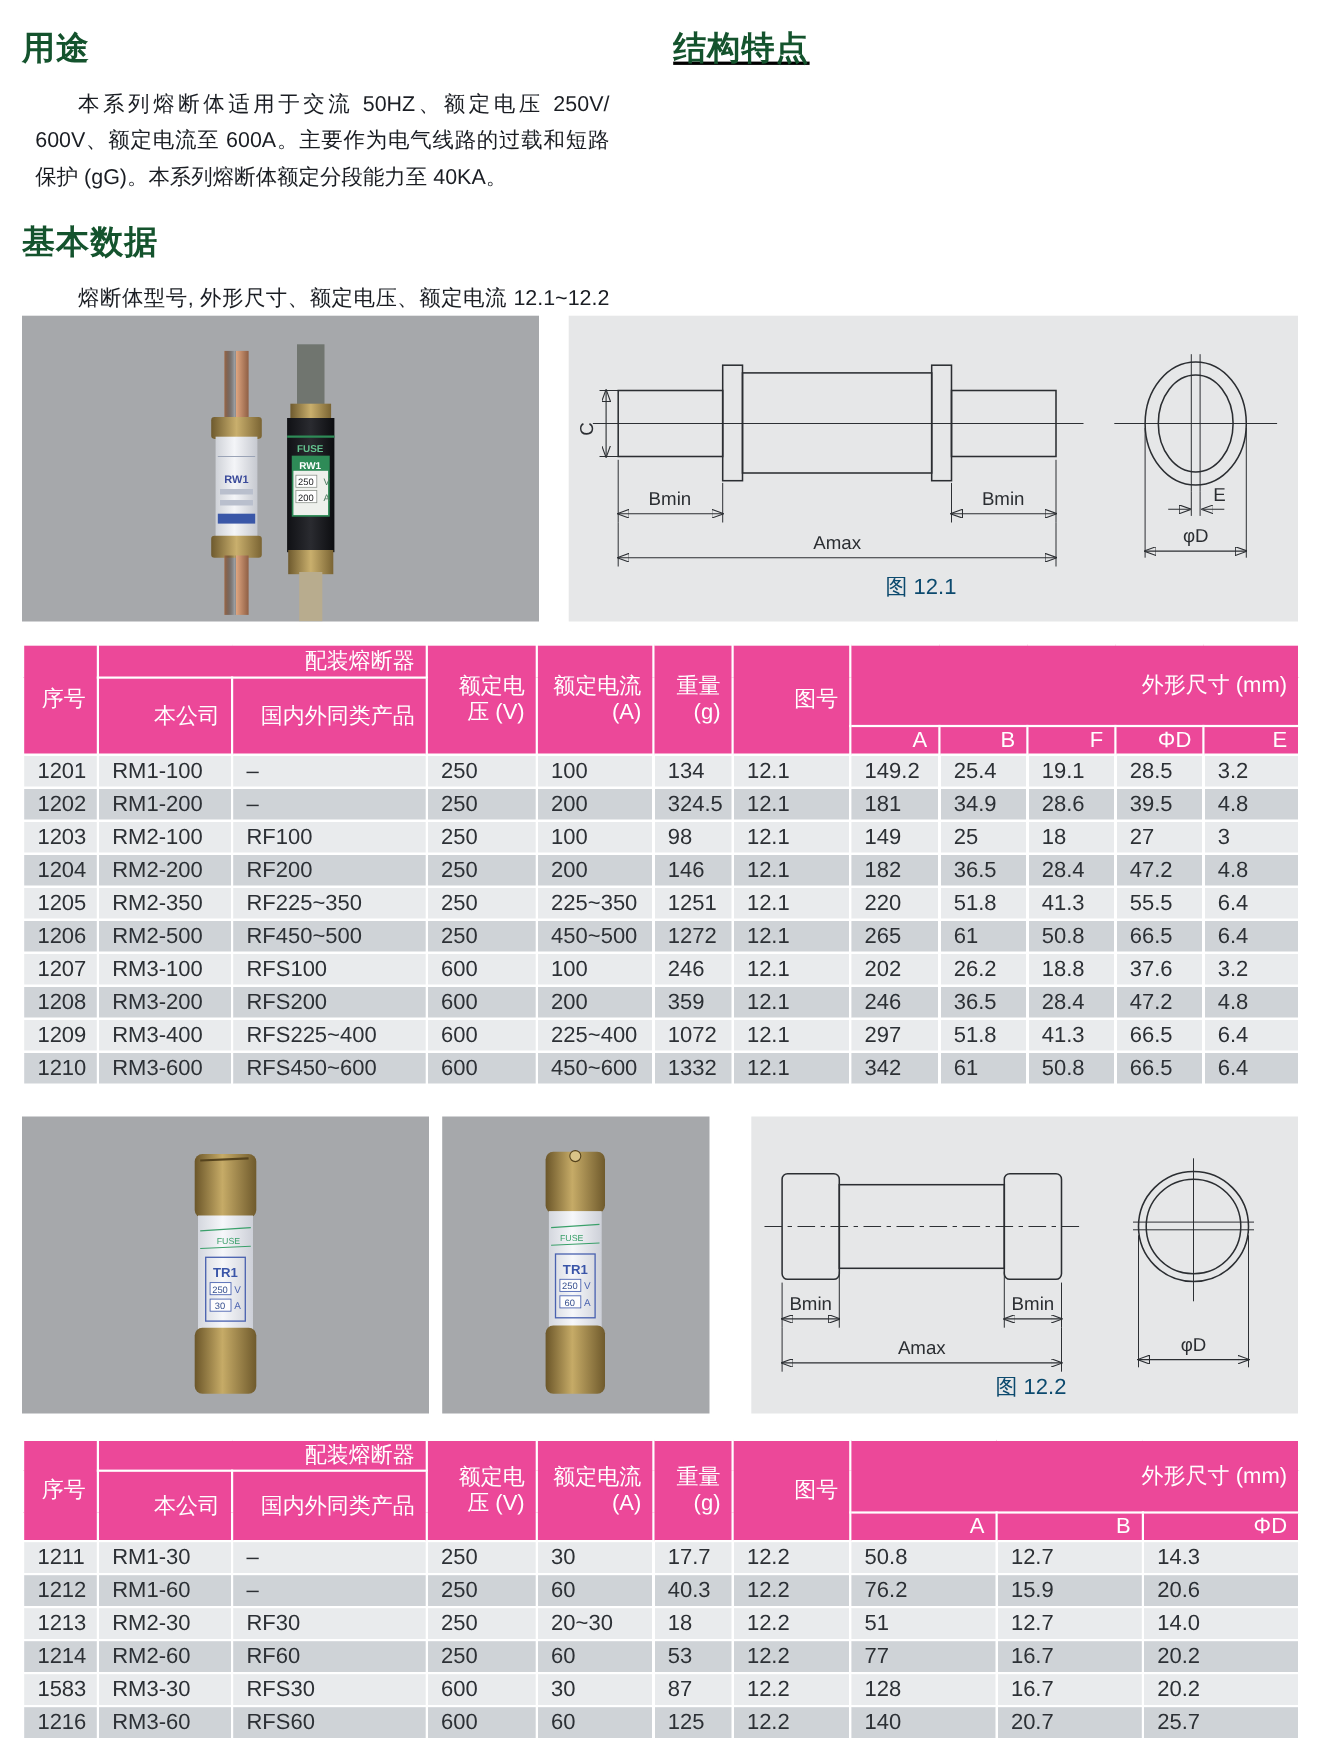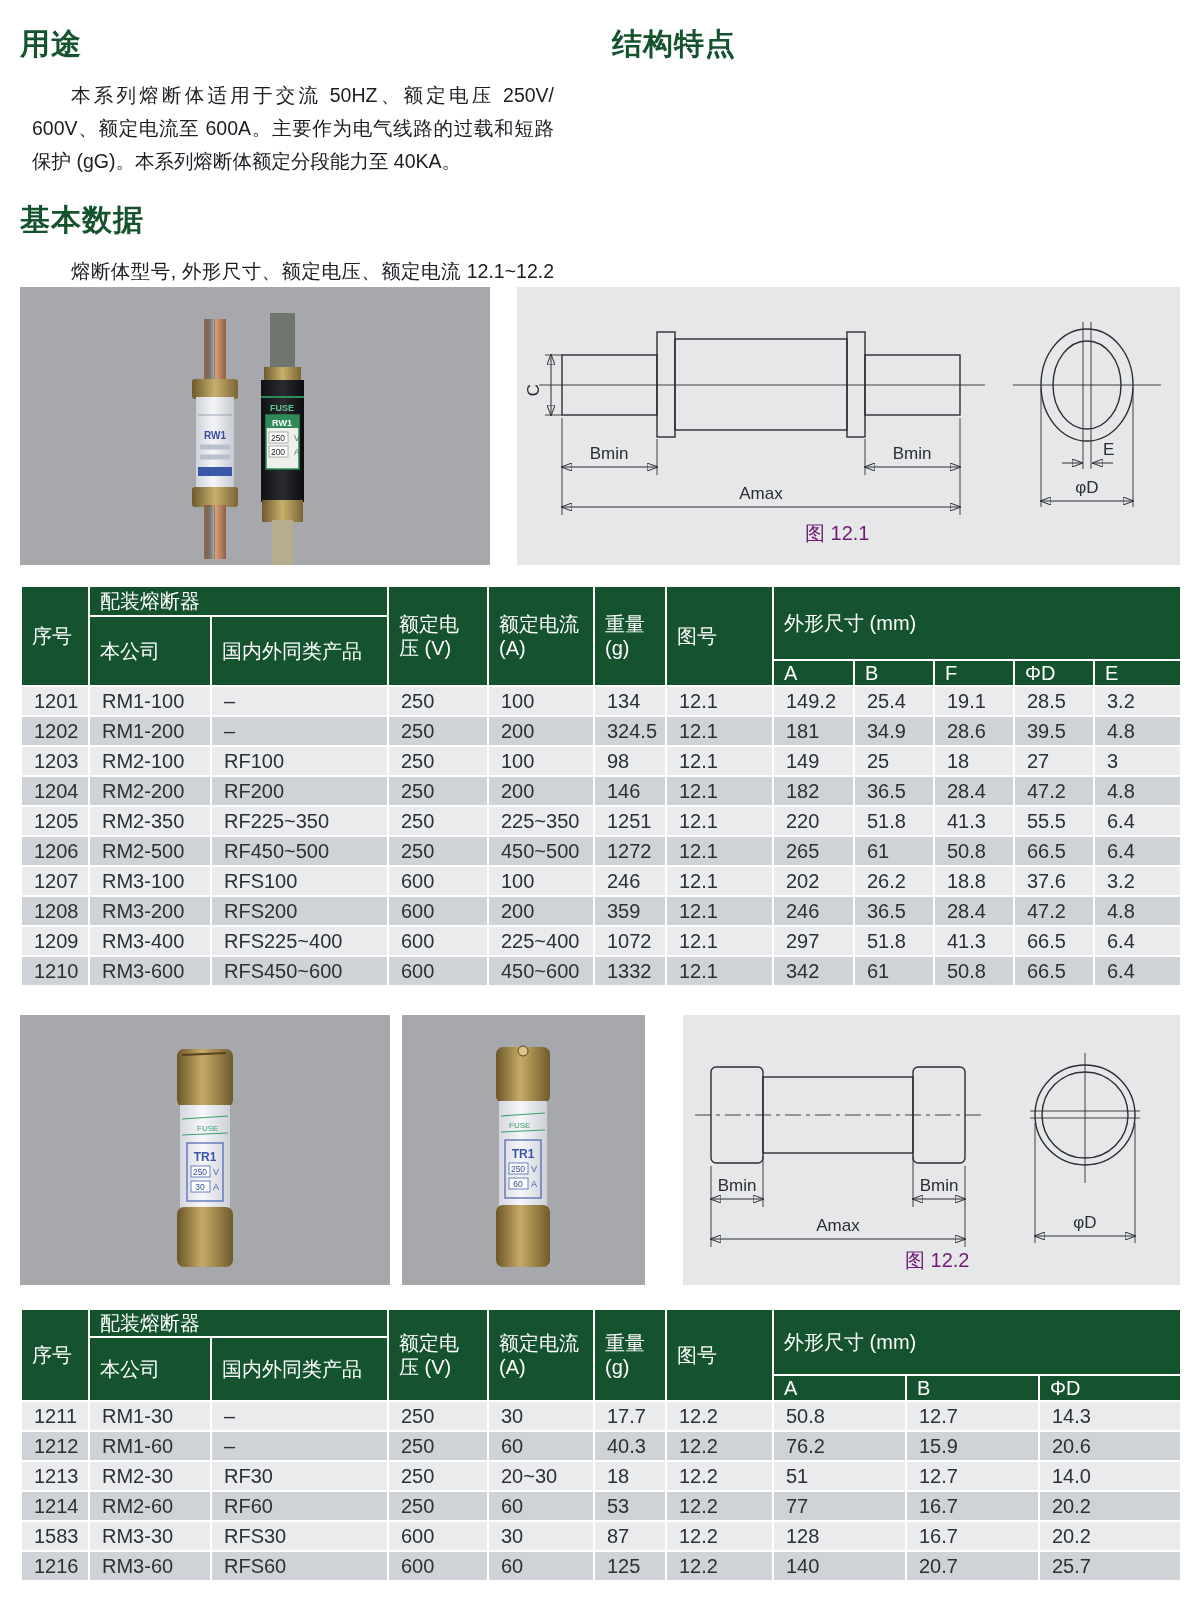--- a/index.html
+++ b/index.html
@@ -4,57 +4,57 @@
 <style>
   html,body { margin:0; padding:0; }
   body {
     width:1200px; height:1601px; position:relative; background:#ffffff;
     font-family:"Liberation Sans", sans-serif; overflow:hidden;
   }
 
   
   .text-col { position:absolute; top:24px; }
   #col-left  { left:20px;  width:546px; }
-  #col-right { left:612px; width:568px; }
+  #col-right { left:612px; width:568px;text-decoration:underline; }
   .sec-title {
     font-size:30px; font-weight:bold; color:#14532d;
     margin:0 0 14px 0; letter-spacing:1px;
   }
   .sec-body {
     font-size:19.5px; line-height:33px; color:#1a1d23;
     margin:12px; text-align:justify; text-indent:2em;
   }
   .mt { margin-top:22px;font-family:Liberation Mono, monospace; }
 
   
   .panel-photo   { position:absolute; background:#a6a8ab; overflow:hidden; }
   .panel-diagram { position:absolute; background:#e6e7e8; overflow:hidden; }
   #sec1-photo    { left:20px;  top:287px;  width:470px; height:278px; }
   #sec1-diagram  { left:517px; top:287px;  width:663px; height:278px; }
   #sec2-photo-a  { left:20px;  top:1015px; width:370px; height:270px; }
   #sec2-photo-b  { left:402px; top:1015px; width:243px; height:270px; }
   #sec2-diagram  { left:683px; top:1015px; width:497px; height:270px; }
-  .fig-caption   { position:absolute; font-size:20px; color:#701a75; }
+  .fig-caption   { position:absolute; font-size:20px; color:#0c4a6e; }
   #fig1-caption  { left:288px; top:233px; }
   #fig2-caption  { left:222px; top:232px; }
 
   
   .dg line, .dg rect, .dg ellipse, .dg circle, .dg path { stroke:#2b2e32; fill:none; }
   .dg .outline { stroke-width:1.4; }
   .dg .thin    { stroke-width:0.9; }
   .dg .dim     { stroke-width:1; }
   .dg text     { fill:#2b2e32; font-size:17px; font-family:"Liberation Sans",sans-serif; stroke:none; }
 
   
   table.spec { border-collapse:collapse; table-layout:fixed; position:absolute; left:20px; width:1160px; }
   #table1 { top:585px; }
   #table2 { top:1308px; }
   .spec th {
-    background:#14532d; color:#ffffff; font-weight:normal; font-size:20px;
-    text-align:left; padding:0 10px; border:2px solid #ffffff; vertical-align:middle;
+    background:#ec4899; color:#ffffff; font-weight:normal; font-size:20px;
+    text-align:right; padding:0 10px; border:2px solid #ffffff; vertical-align:middle;
     line-height:24px;
   }
   .spec td {
     font-size:20px; color:#2c3035; padding:0 12px; border:2px solid #ffffff;
     white-space:nowrap; overflow:hidden;
   }
   .spec tbody tr        { height:30px; }
   #table1 thead tr.r1   { height:30px; }
   #table1 thead tr.r2   { height:44px; }
   #table1 thead tr.r3   { height:26px; }

